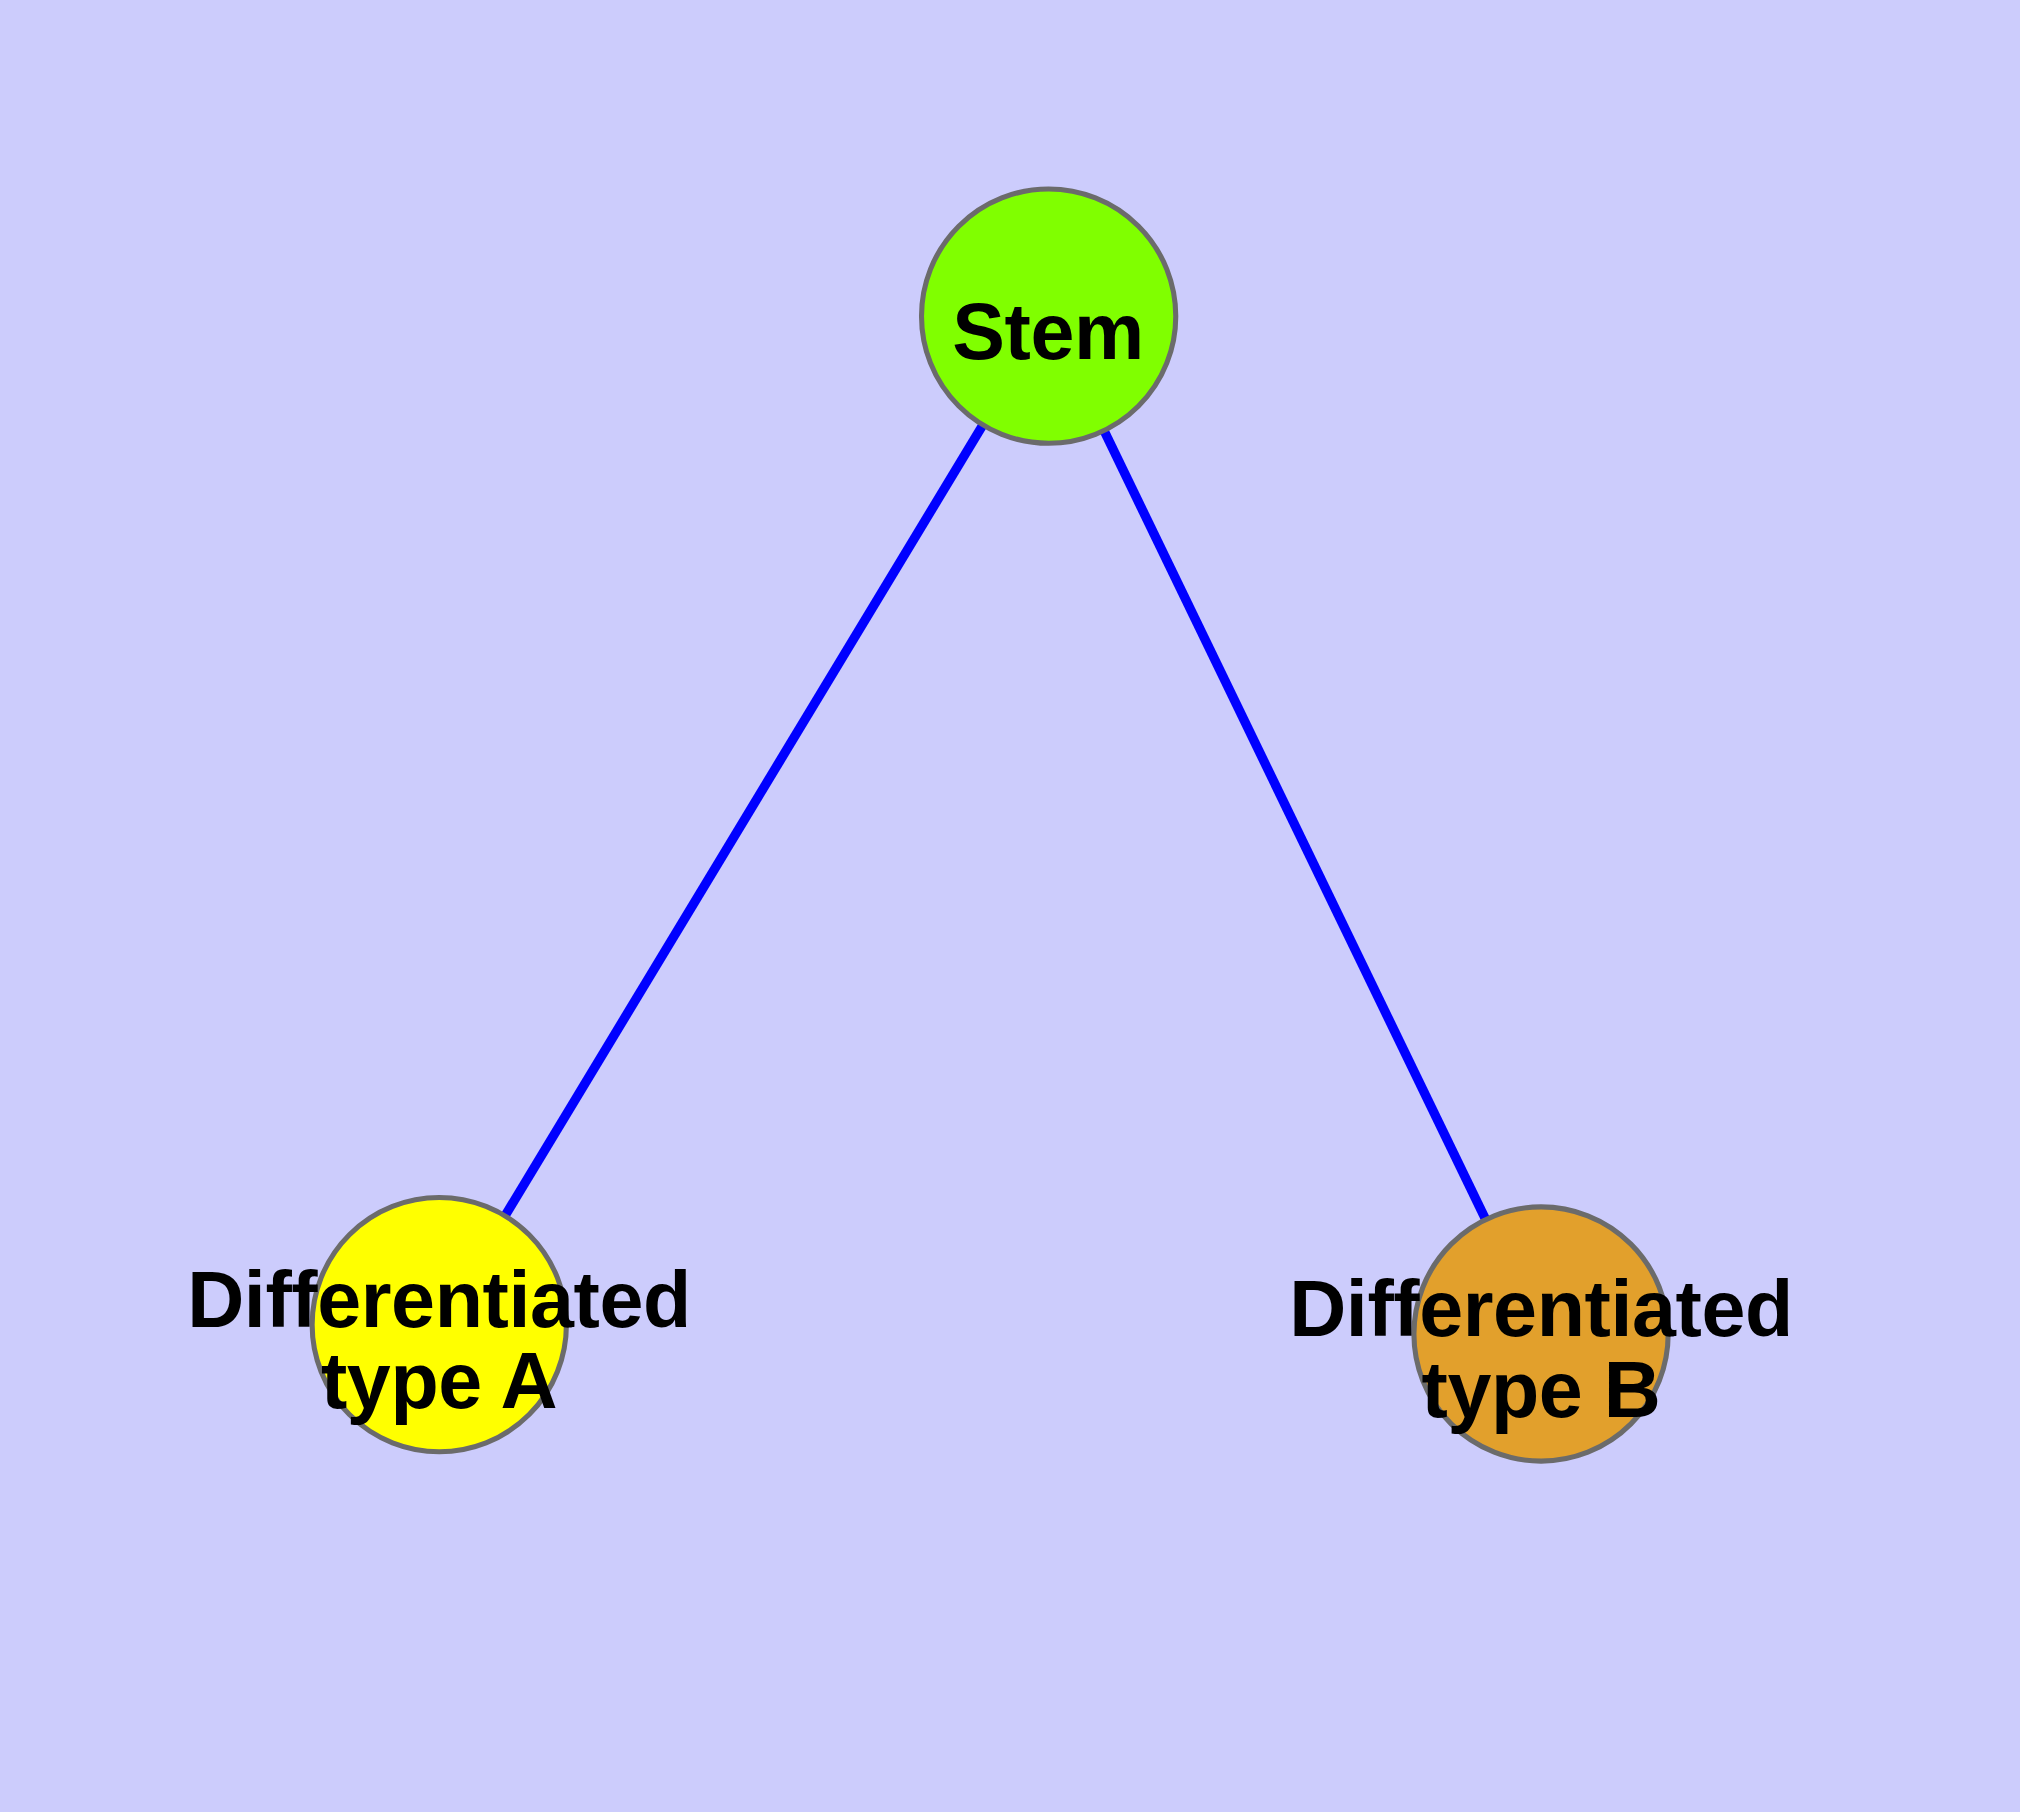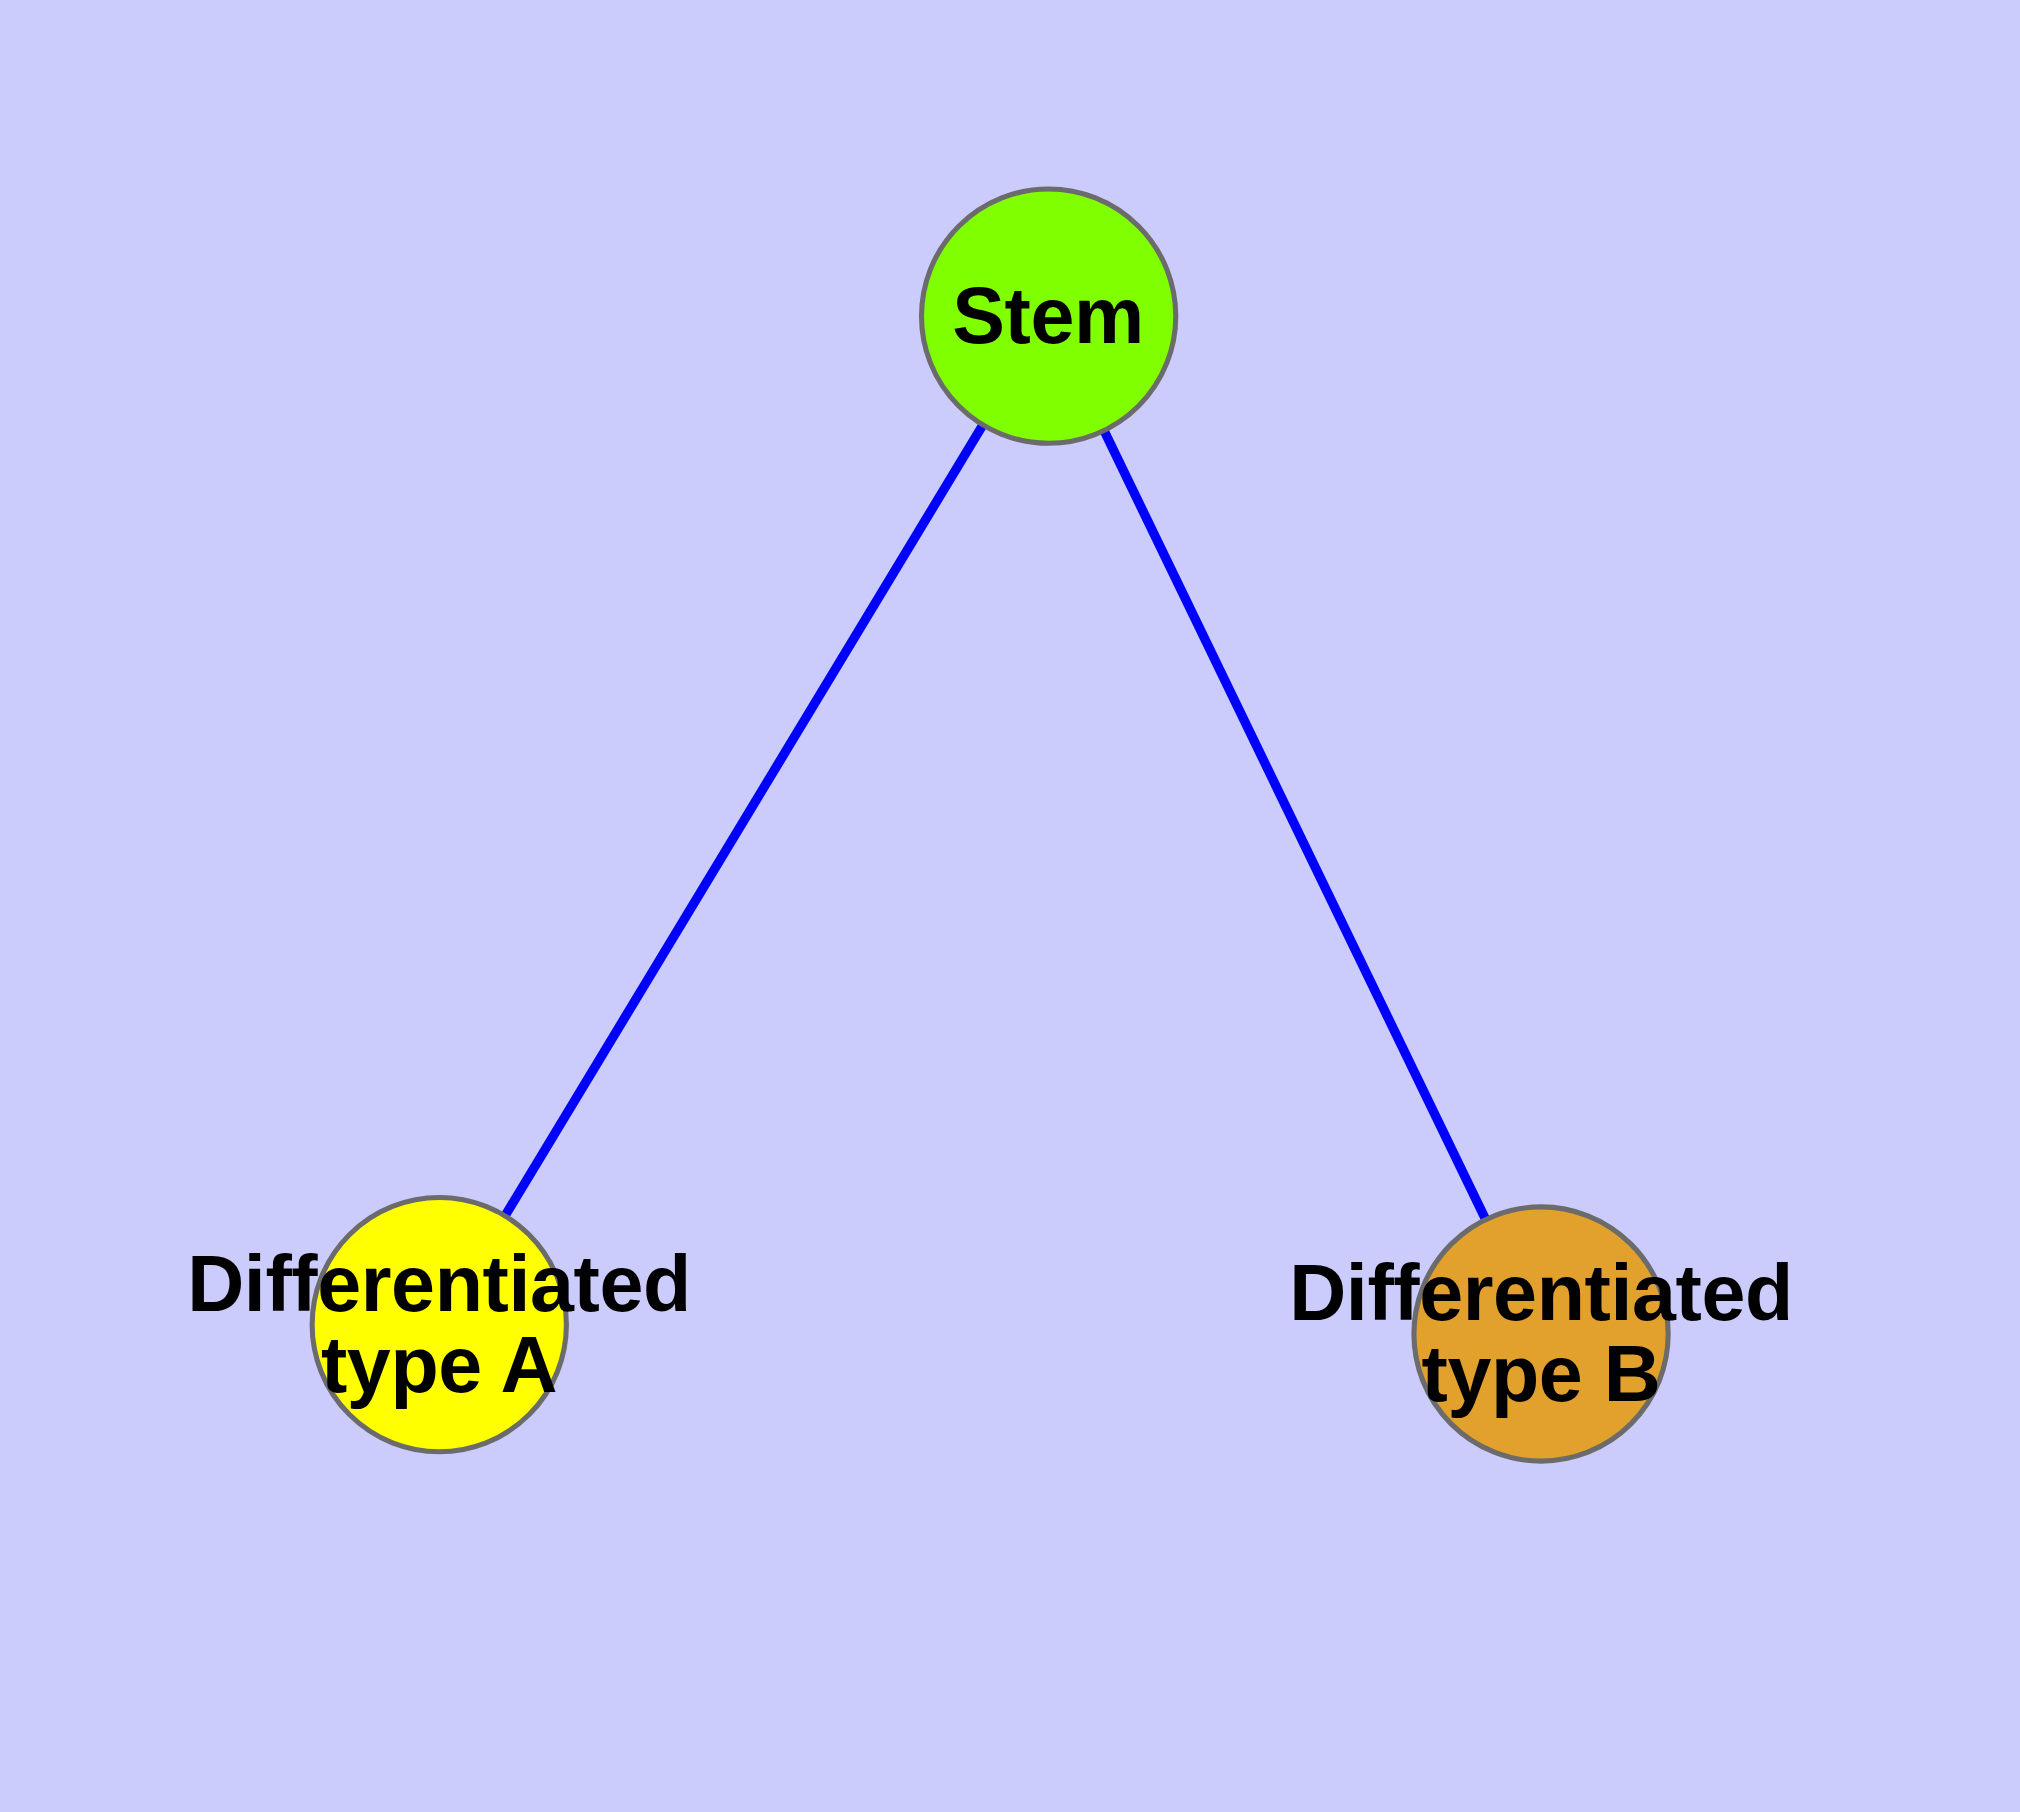--- a/index.html
+++ b/index.html
@@ -37,20 +37,21 @@
     text-align: center;
     font-family: "Liberation Sans", sans-serif;
     font-weight: bold;
     font-size: 79px;
     line-height: 1.02;
     color: #000000;
     white-space: pre-line;
     transform: translate(-50%, -50%);
     pointer-events: none;
     letter-spacing: -0.4px;
+    margin-top: 16px;
   }
 </style>
 </head>
 <body>
 
 <div id="canvas" style="background: rgb(204, 204, 252);">
 
   <svg id="graph-svg" viewBox="0 0 2384 2138" xmlns="http://www.w3.org/2000/svg">
     <g id="edges-layer">
         <line x1="1159.4293608294304" y1="501.3853416035853" x2="595.5706391705696" y2="1434.6146583964146" class="edge-line" stroke="#0000ff"></line>

